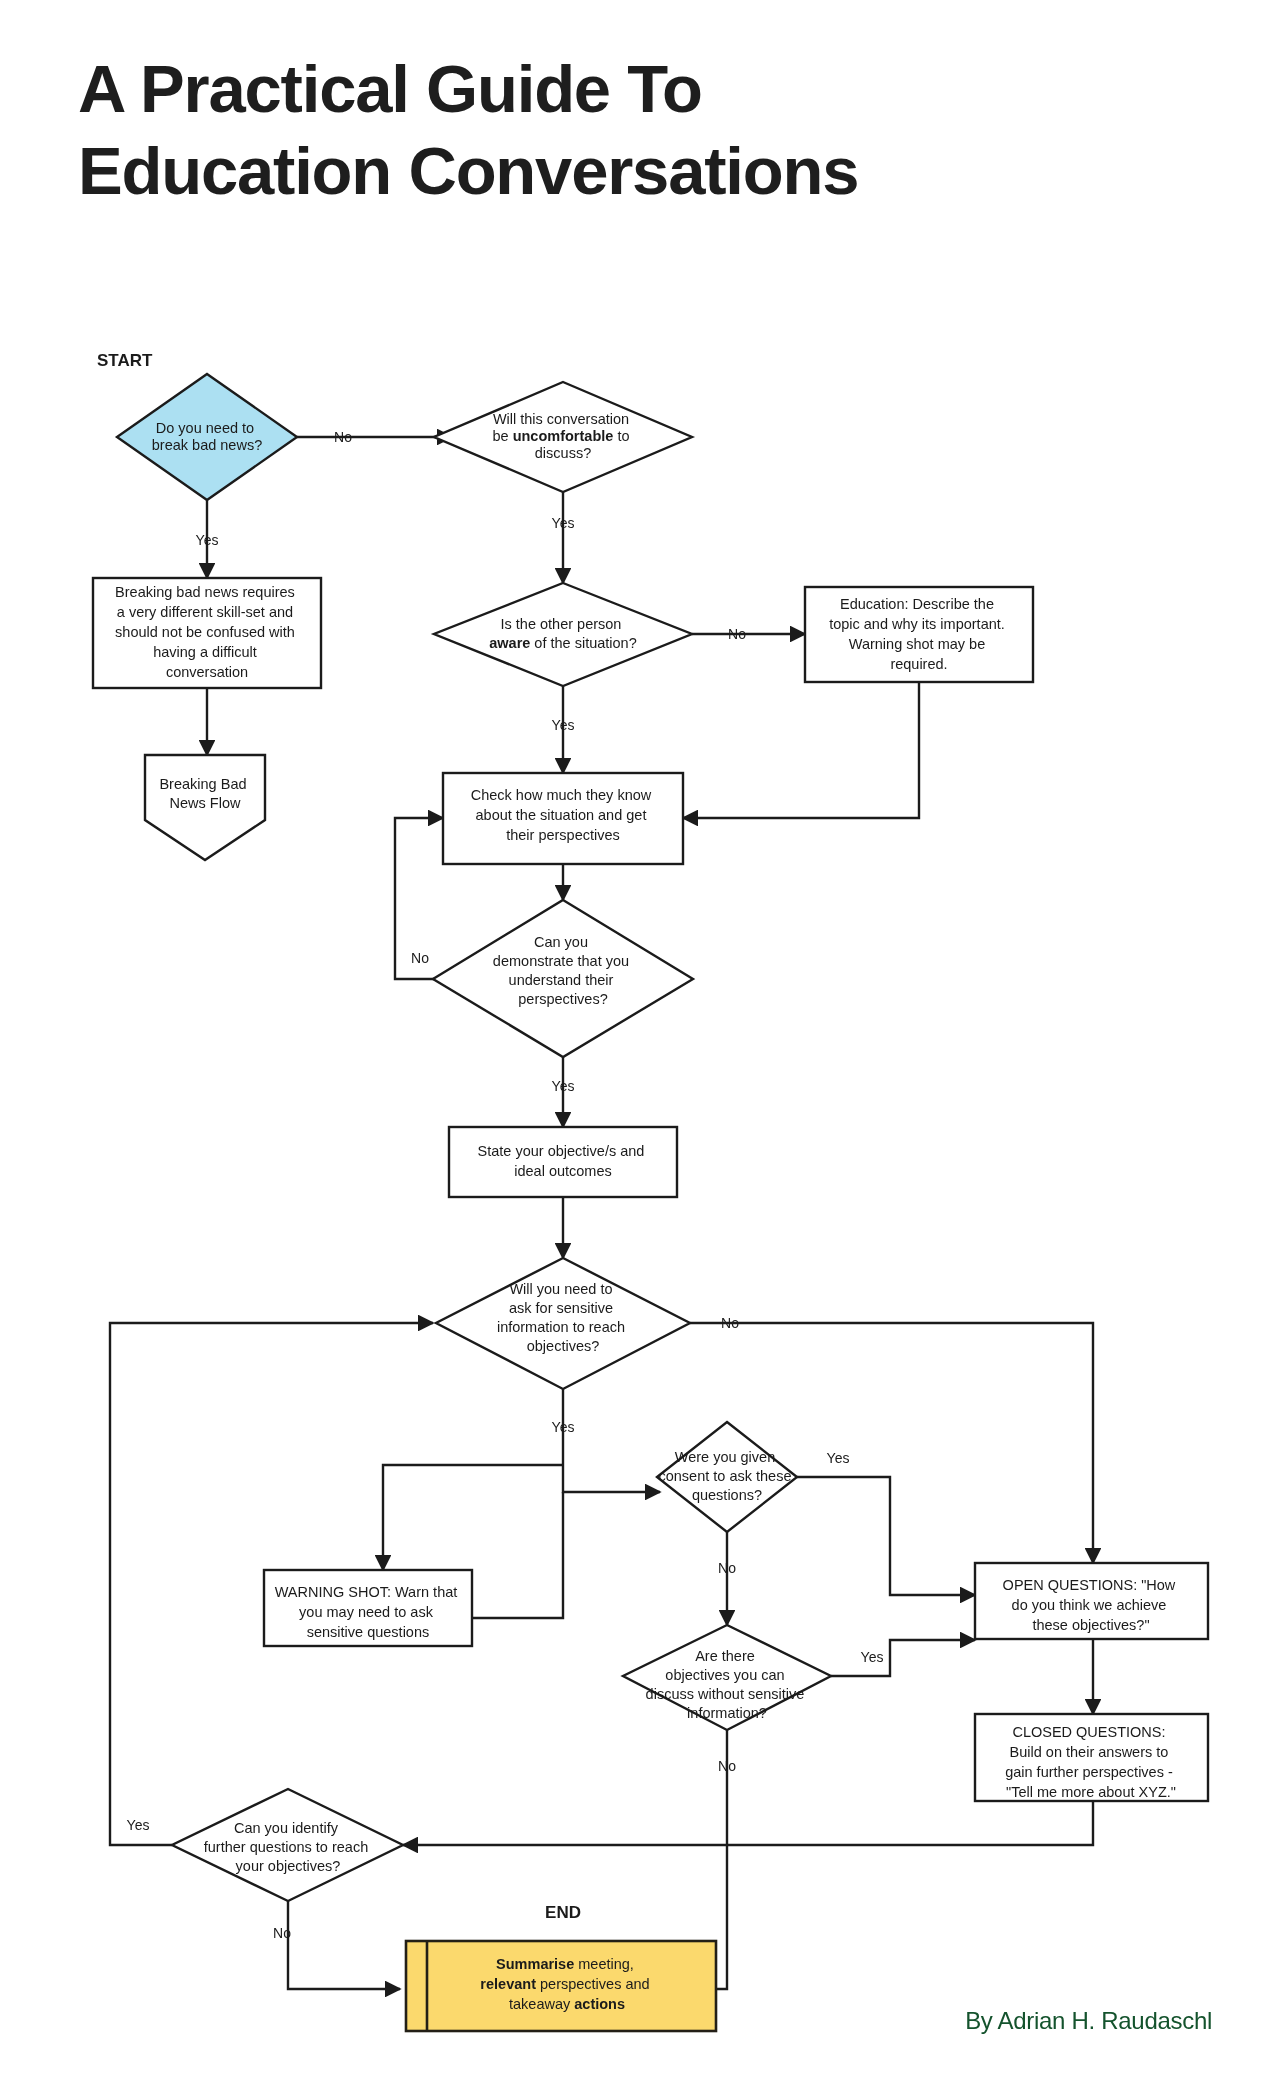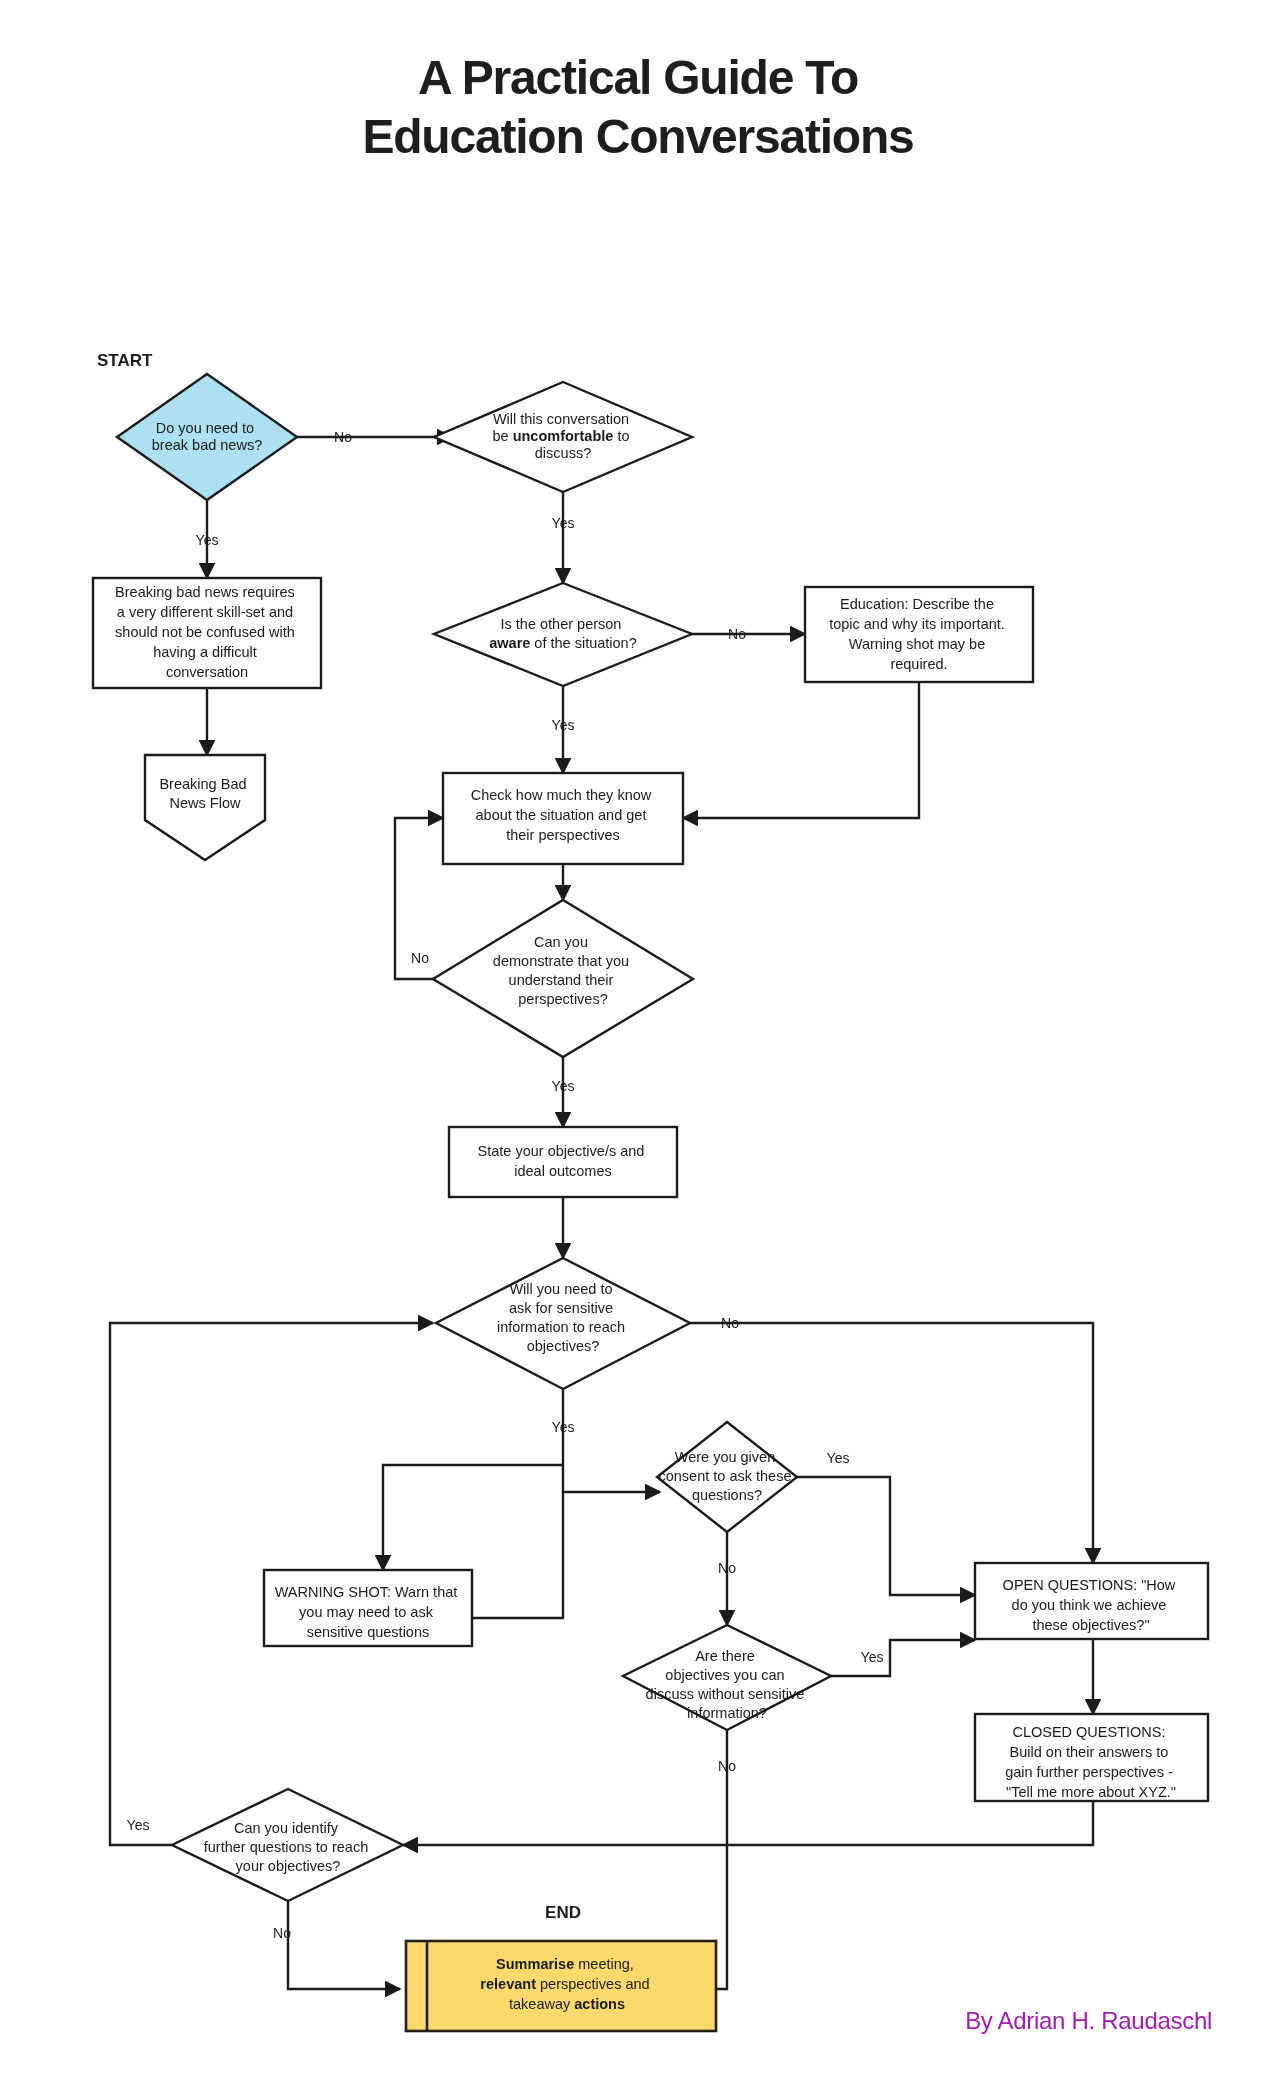--- a/index.html
+++ b/index.html
@@ -1,28 +1,28 @@
 <!DOCTYPE html>
 <html><head>
 <meta charset="utf-8">
 <style>
   html,body{margin:0;padding:0;background:#ffffff;}
   body{width:1280px;height:2097px;position:relative;font-family:"Liberation Sans",sans-serif;color:#1b1b1b;overflow:hidden;}
   #title-block{position:absolute;left:78px;top:48px;width:1120px;}
-  .title-line{font-size:48px;font-weight:700;line-height:1.23;letter-spacing:-1.2px;color:#1e1e1e;white-space:nowrap;text-align:center;}
+  .title-line{font-size:67px;font-weight:700;line-height:1.23;letter-spacing:-1.2px;color:#1e1e1e;white-space:nowrap;}
   #flow-svg{position:absolute;left:0;top:0;width:1280px;height:2097px;}
   .shape{fill:#ffffff;stroke:#1b1b1b;stroke-width:2.4;}
   .shape-start{fill:#ace0f2;stroke:#1b1b1b;stroke-width:2.4;}
   .shape-end{fill:#fbd96d;stroke:#231f16;stroke-width:2.6;}
   .conn{stroke:#1b1b1b;stroke-width:2.4;fill:none;}
   .nodetext{font-family:"Liberation Sans",sans-serif;font-size:14.5px;fill:#1b1b1b;text-anchor:middle;}
   .nodetext tspan.b{font-weight:700;}
   .edgelabel{font-family:"Liberation Sans",sans-serif;font-size:14px;fill:#1b1b1b;text-anchor:middle;}
   .marker-label{font-family:"Liberation Sans",sans-serif;font-size:17px;font-weight:700;fill:#1b1b1b;}
-  #byline{position:absolute;right:68px;bottom:62px;font-size:24px;font-weight:500;color:#a21caf;letter-spacing:-0.3px;white-space:nowrap;}
+  #byline{position:absolute;right:68px;bottom:62px;font-size:24px;font-weight:500;color:#14532d;letter-spacing:-0.3px;white-space:nowrap;}
 </style>
 </head>
 <body>
 
 <div id="title-block">
   <div class="title-line">A Practical Guide To</div>
   <div class="title-line">Education Conversations</div>
 </div>
 
 <svg id="flow-svg" viewBox="0 0 1280 2097">

